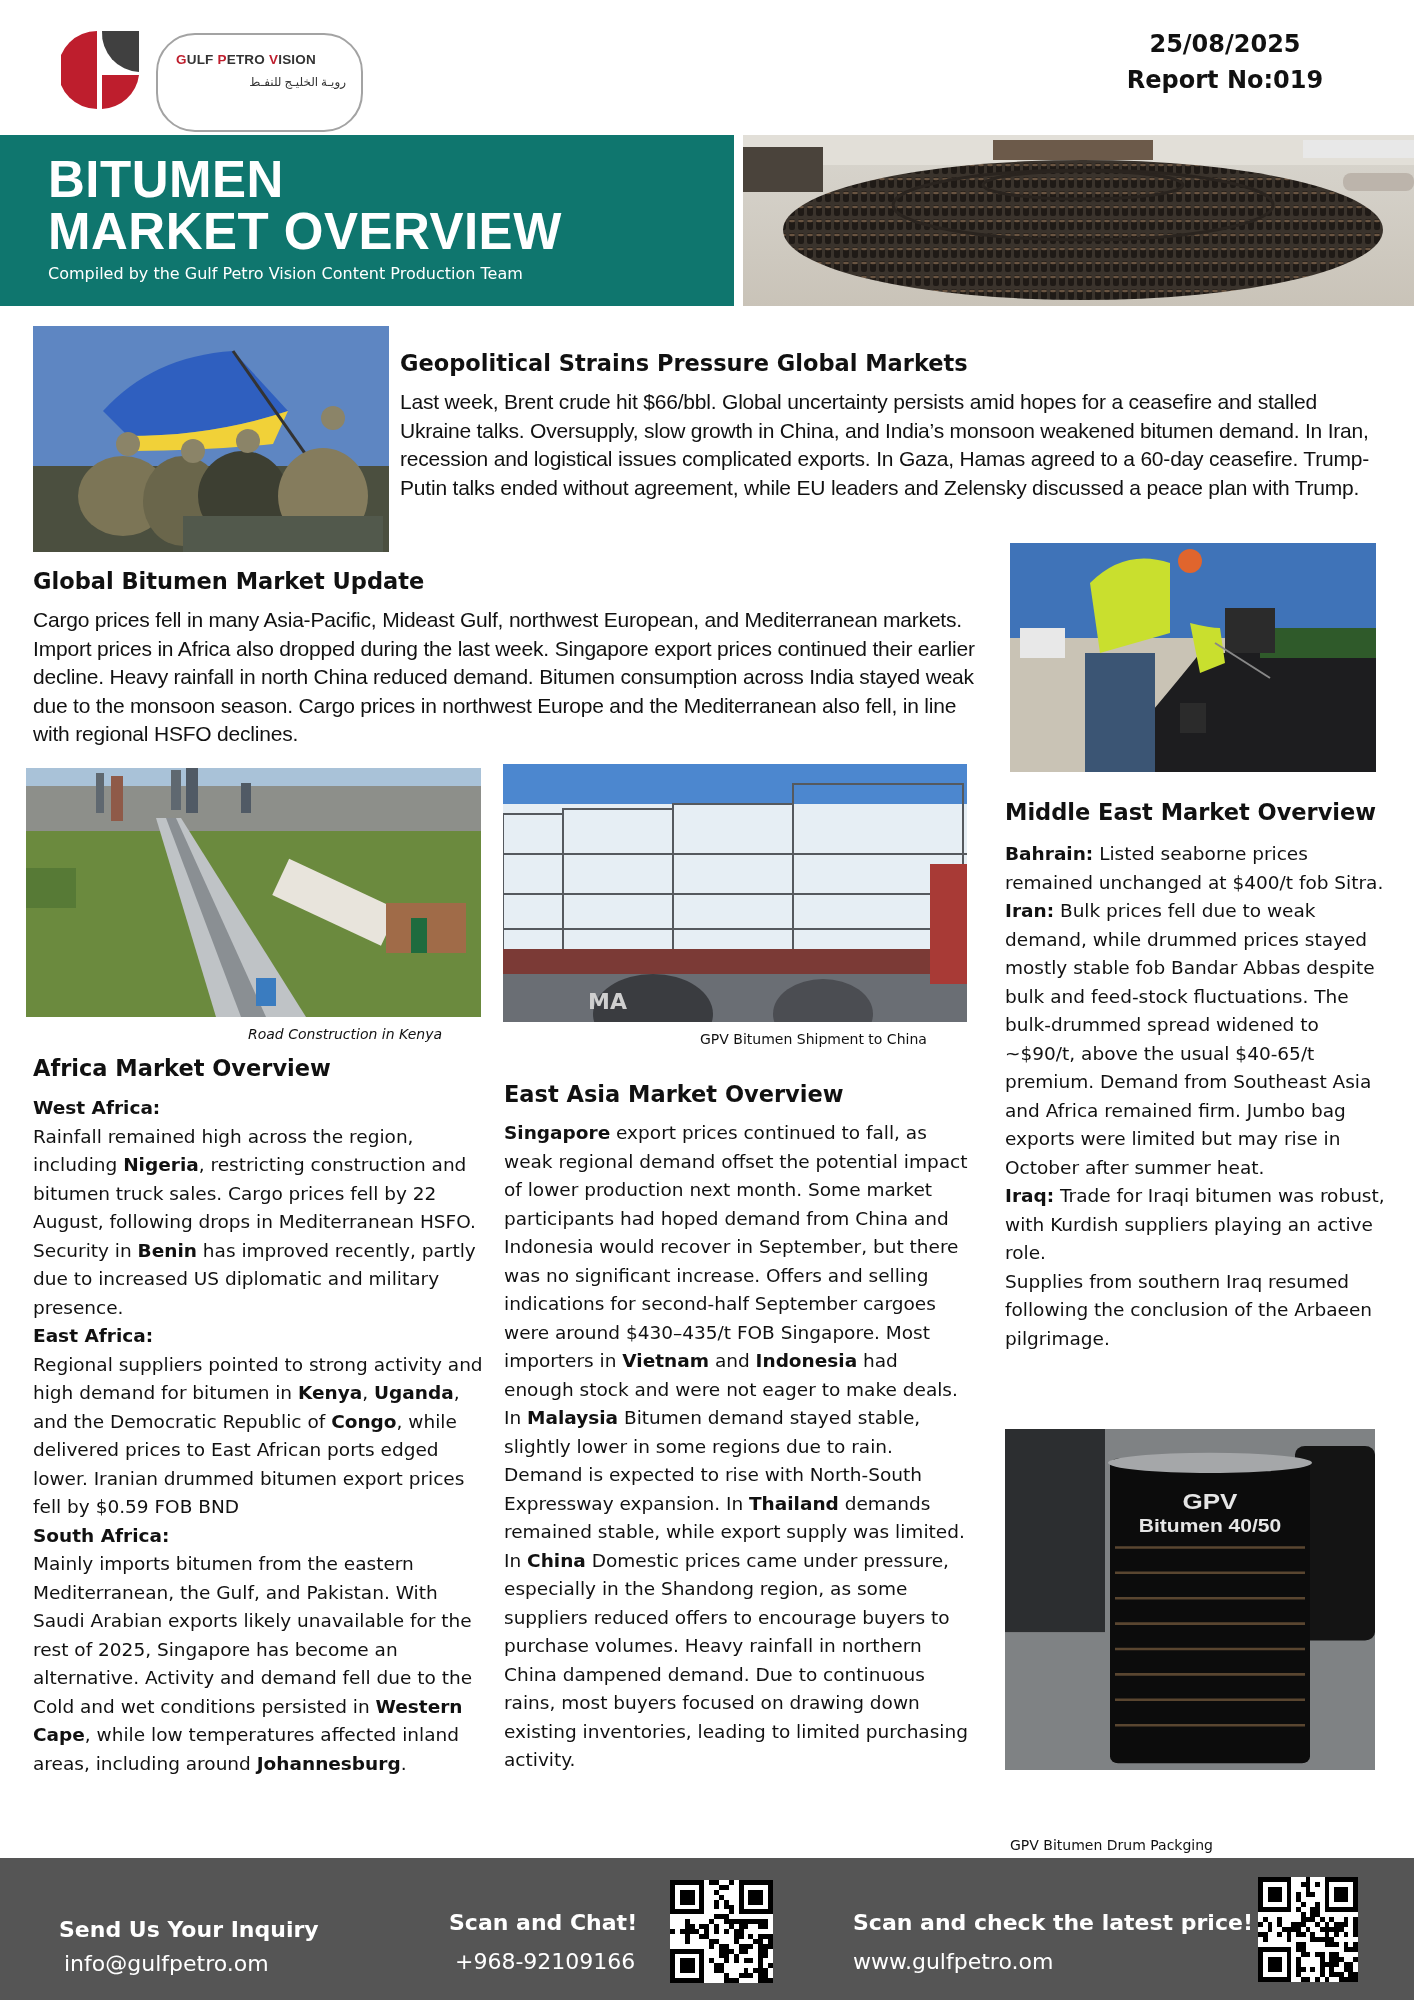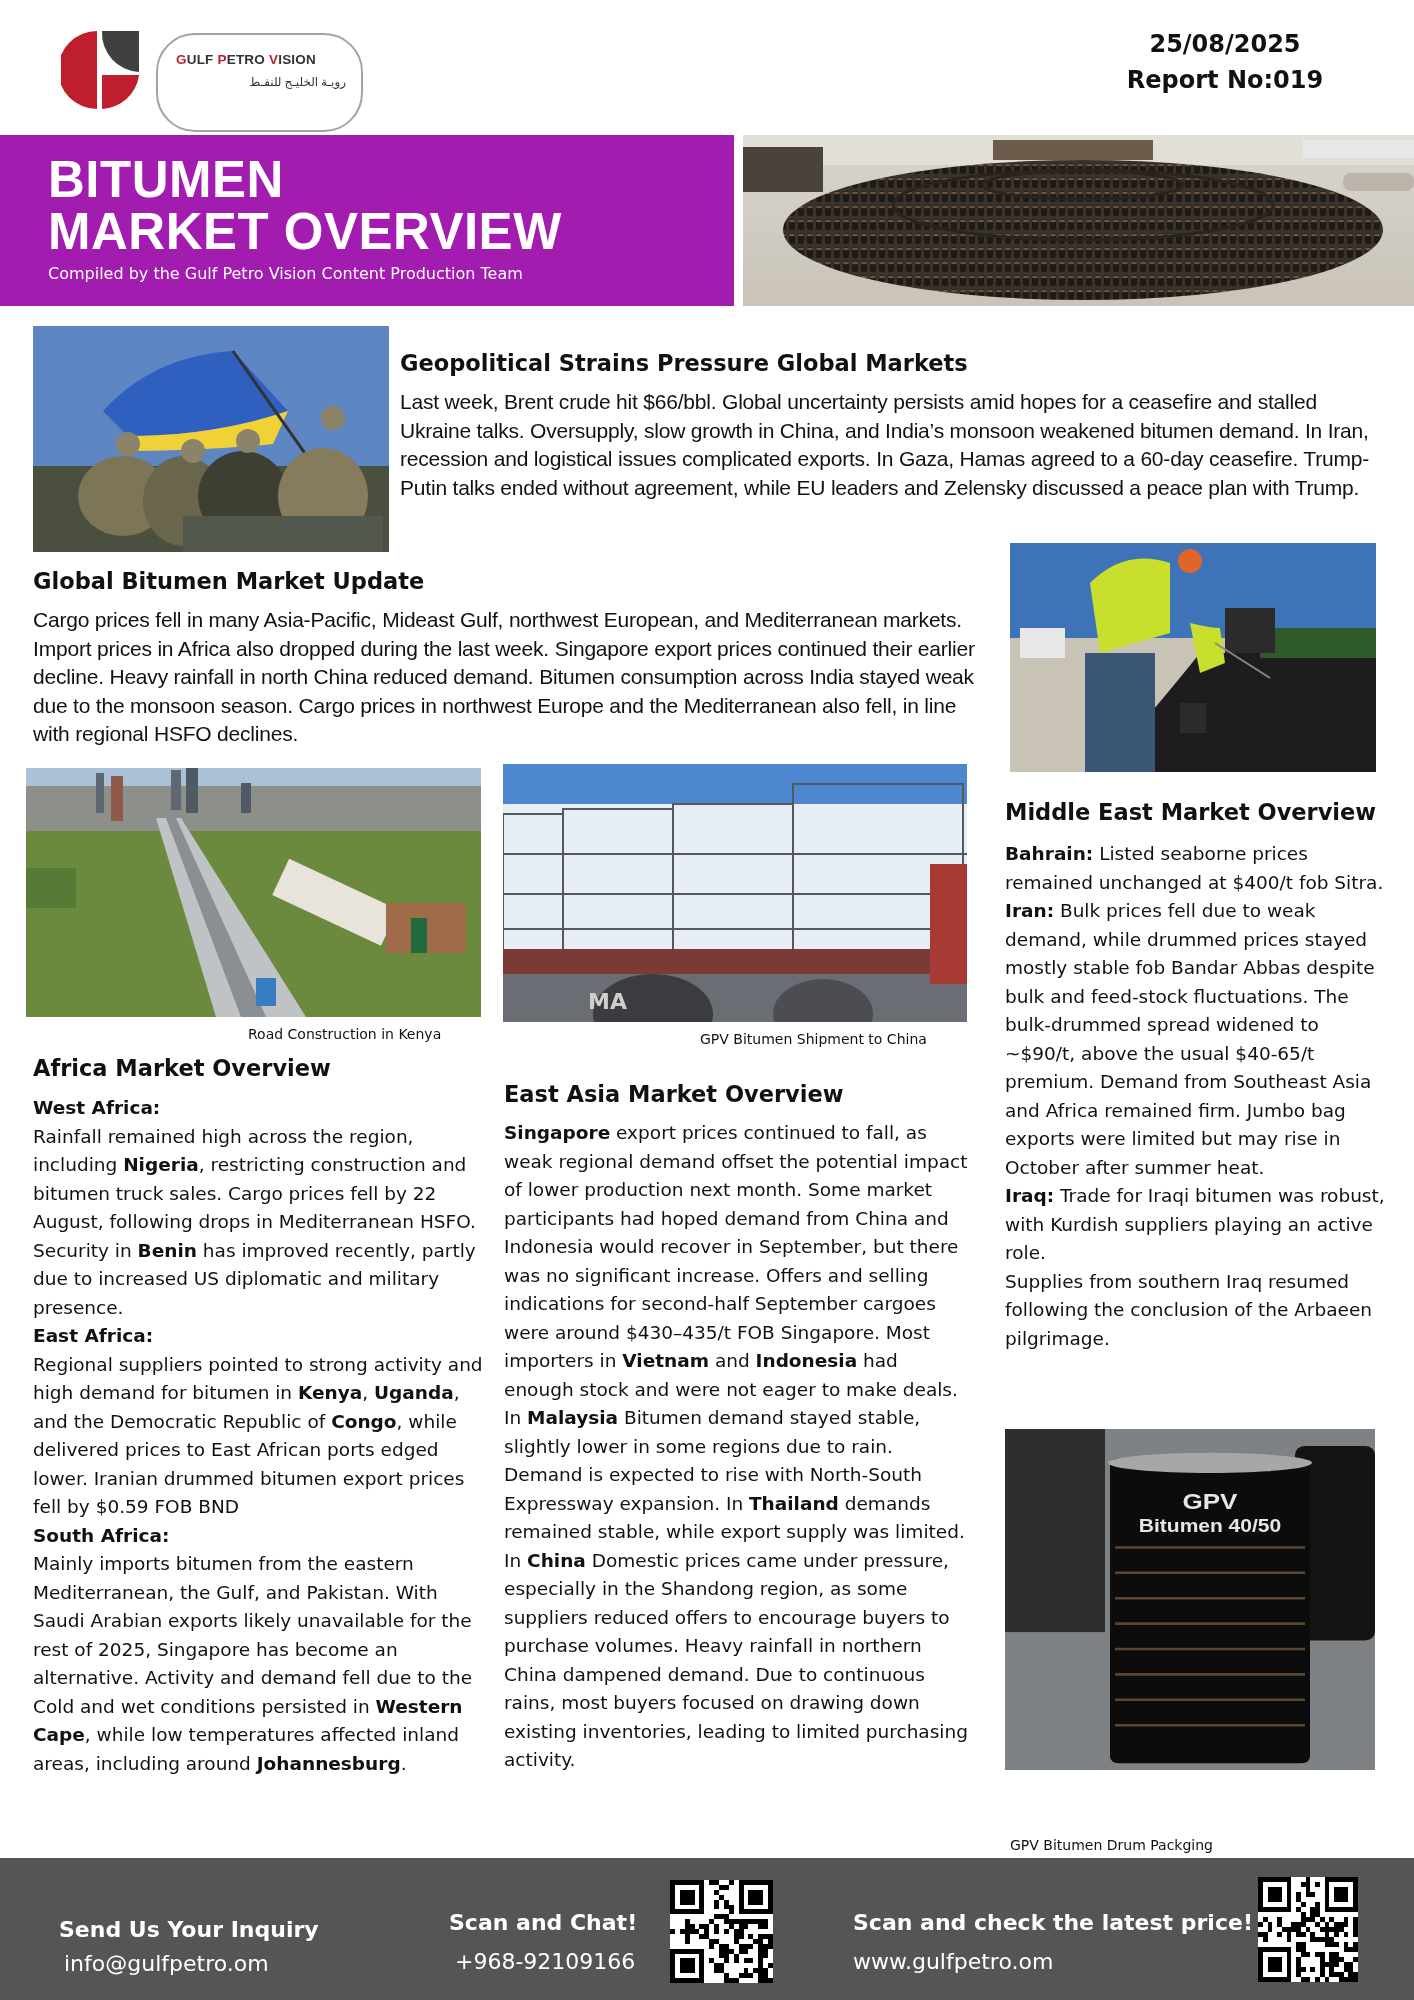--- a/index.html
+++ b/index.html
@@ -10,21 +10,21 @@
   
   .logo-mark { left: 61px; top: 31px; width: 78px; height: 78px; }
   .logo-pill { left: 156px; top: 33px; width: 207px; height: 99px; border: 2px solid #a3a3a3; border-radius: 39px; }
   .logo-en { left: 18px; top: 17px; font-family: "Liberation Sans", sans-serif; font-weight: bold; font-size: 13.5px; color: #333; letter-spacing: 0.2px; white-space: nowrap; }
   .logo-en .r { color: #be1e2d; }
   .logo-ar { left: 18px; top: 40px; font-family: Liberation Serif, serif; font-size: 12px; color: #333; white-space: nowrap; direction: rtl; width: 170px; text-align: right; }
   .report-date { left: 1110px; top: 30px; width: 230px; text-align: center; font-family: "DejaVu Sans", sans-serif; font-weight: bold; font-size: 24px; color: #111; }
   .report-no { left: 1110px; top: 66px; width: 230px; text-align: center; font-family: "DejaVu Sans", sans-serif; font-weight: bold; font-size: 24px; color: #111; }
 
   
-  .banner { left: 0; top: 135px; width: 734px; height: 171px; background: #a21caf; }
+  .banner { left: 0; top: 135px; width: 734px; height: 171px; background: #0f766e; }
   .banner-title { left: 48px; top: 19px; color: #fff; font-family: "Liberation Sans", sans-serif; font-weight: bold; font-size: 51px; line-height: 52px; letter-spacing: 0.5px; }
   .banner-sub { left: 48px; top: 129px; color: #fff; font-family: "DejaVu Sans", sans-serif; font-size: 16px; }
   .banner-photo { left: 743px; top: 135px; width: 671px; height: 171px; overflow: hidden; }
 
   
   .h2 { font-family: "DejaVu Sans", sans-serif; font-weight: bold; font-size: 22.5px; color: #111; white-space: nowrap; }
   .body { font-family: "DejaVu Sans", sans-serif; font-size: 18.5px; line-height: 28.5px; color: #111; }
   .body-cond { font-family: "Liberation Sans", sans-serif; font-size: 21px; line-height: 28.5px; color: #111; letter-spacing: -0.2px; }
   .caption { font-family: "DejaVu Sans", sans-serif; font-size: 14px; color: #111; white-space: nowrap; }
   b { font-weight: bold; }
@@ -142,21 +142,21 @@
     <rect x="215" y="15" width="10" height="30" fill="#505a65"></rect>
     <path d="M130 50 L155 50 L280 249 L190 249 Z" fill="#bfc3c6"></path>
     <path d="M140 50 L150 50 L240 249 L215 249 Z" fill="#8a8f93"></path>
     <rect x="250" y="110" width="120" height="40" fill="#e8e4dc" transform="rotate(25 300 130)"></rect>
     <rect x="360" y="135" width="80" height="50" fill="#a06b48"></rect>
     <rect x="385" y="150" width="16" height="35" fill="#1f6b3e"></rect>
     <rect x="230" y="210" width="20" height="28" fill="#3a7cc0"></rect>
     <rect x="0" y="100" width="50" height="40" fill="#577a36"></rect>
   </svg>
 </div>
-<div class="abs caption" style="left:248px; top:1026px;">Road Construction in Kenya</div>
+<div class="abs caption" style="left:248px; top:1026px;font-style:italic;">Road Construction in Kenya</div>
 
 <div class="abs photo" style="left:503px; top:764px; width:464px; height:258px;">
   <svg viewBox="0 0 464 258" preserveAspectRatio="none">
     <rect width="464" height="258" fill="#4c87cf"></rect>
     <rect y="185" width="464" height="73" fill="#6a6e74"></rect>
     <rect x="0" y="40" width="464" height="150" fill="#e6eef4"></rect>
     <g stroke="#55595e" stroke-width="2" fill="none">
       <rect x="0" y="50" width="60" height="140"></rect>
       <rect x="60" y="45" width="110" height="145"></rect>
       <rect x="170" y="40" width="120" height="150"></rect>

